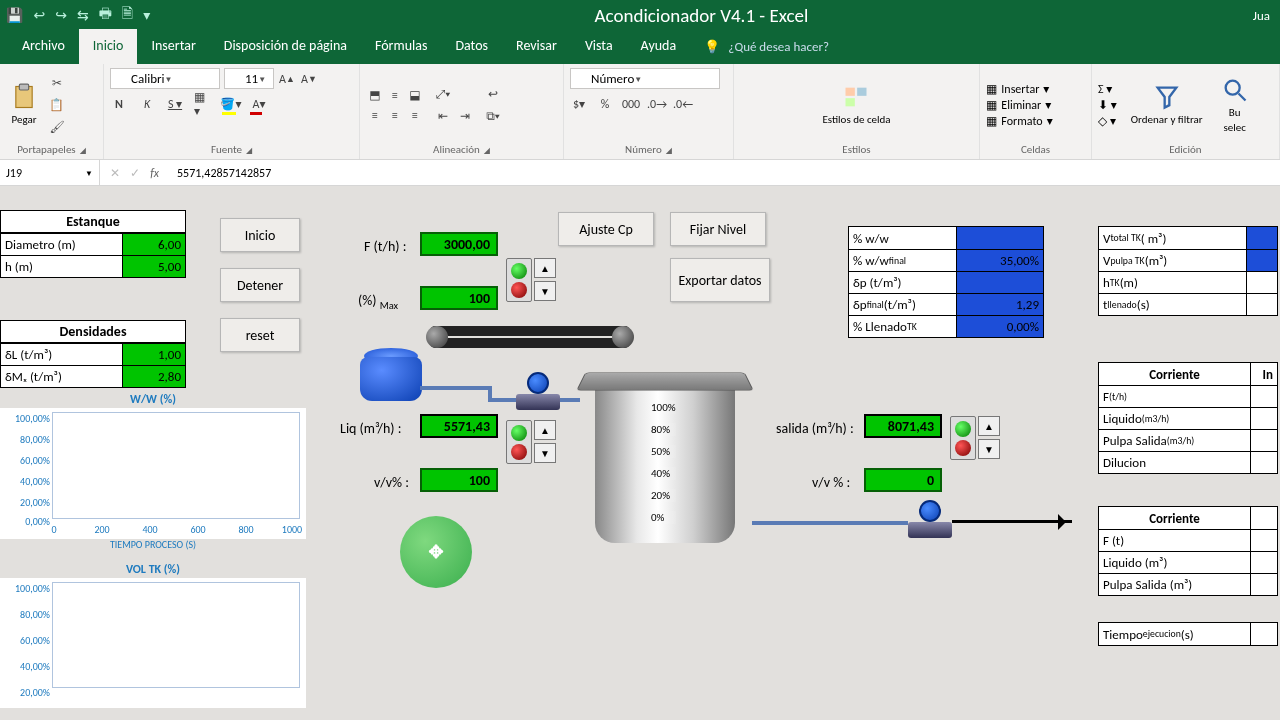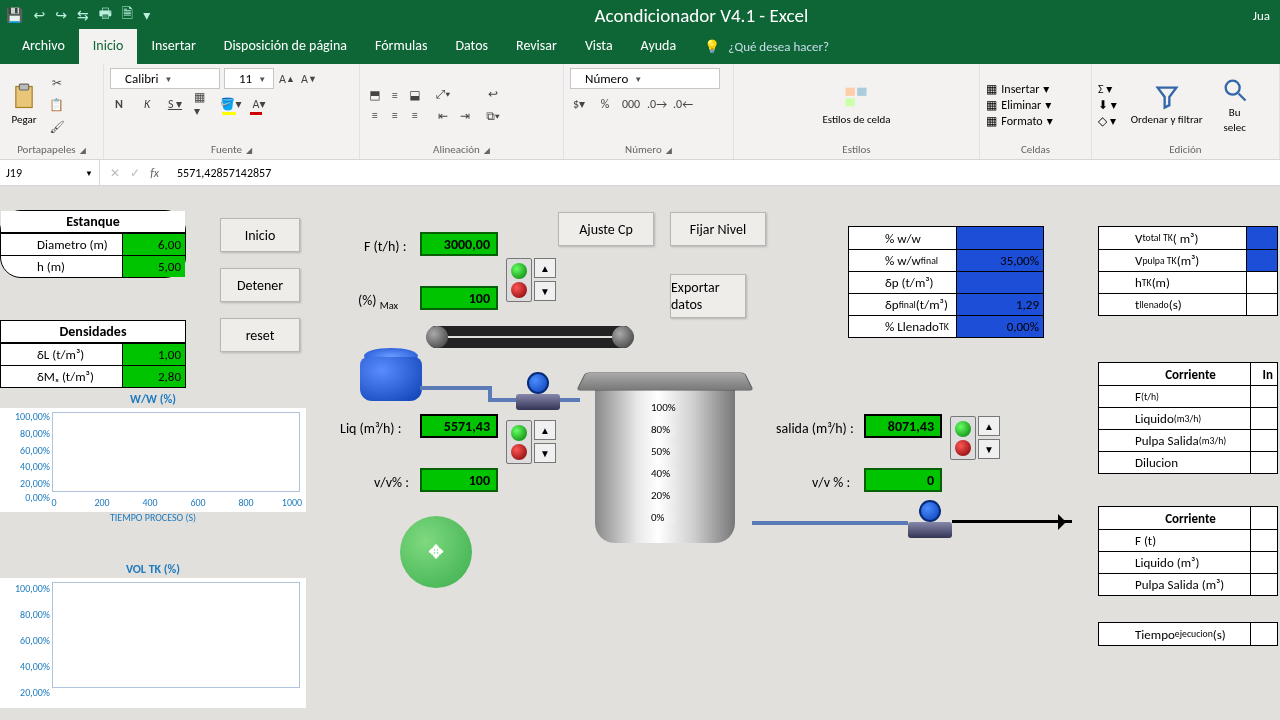--- a/index.html
+++ b/index.html
@@ -10,39 +10,39 @@
 .titlebar-title{flex:1;text-align:center;font-size:19px;}
 .tabs{height:34px;background:#0e6637;display:flex;align-items:flex-end;gap:0;padding:0 8px;color:#fff;}
 .tab{padding:8px 14px 10px;font-size:14px;cursor:pointer;}
 .tab.active{background:#f3f2f1;color:#0e6637;}
 .tab.tellme{display:flex;align-items:center;gap:8px;color:#cde;font-size:13px;}
 .ribbon{height:96px;background:#f3f2f1;border-bottom:1px solid #d6d6d6;display:flex;}
 .rgroup{border-right:1px solid #e1e1e1;display:flex;flex-direction:column;justify-content:space-between;padding:4px 6px 1px;}
 .rgroup-content{display:flex;gap:6px;align-items:center;flex:1;}
 .rgroup-label{text-align:center;font-size:11px;color:#666;padding:2px 0;}
 .rgroup-label .db{font-size:8px;margin-left:4px;}
-.dd{border:1px solid #c8c6c4;background:#fff;display:flex;align-items:center;padding:2px 14px;gap:6px;font-size:13px;}
+.dd{border:1px solid #c8c6c4;background:#fff;display:flex;align-items:center;padding:2px 20px;gap:0;font-size:13px;}
 .dd .arr{font-size:8px;color:#555;}
 .btnstack{display:flex;flex-direction:column;gap:4px;}
 .icobtn{width:18px;height:18px;display:inline-flex;align-items:center;justify-content:center;font-size:12px;color:#444;}
 .biggrid{display:grid;grid-template-columns:repeat(3,18px);grid-template-rows:repeat(2,18px);gap:2px;}
 .biggrid .icobtn{border:1px solid transparent;}
 .vstack{display:flex;flex-direction:column;font-size:12px;gap:2px;}
 .vstack .row{display:flex;align-items:center;gap:4px;}
 .bigbtn{display:flex;flex-direction:column;align-items:center;justify-content:center;gap:2px;font-size:11px;text-align:center;padding:2px 4px;}
 .bigbtn svg{width:28px;height:28px;}
 .namebox{height:26px;border-bottom:1px solid #d6d6d6;display:flex;align-items:center;background:#fff;}
 .nb-cell{width:100px;border-right:1px solid #d6d6d6;padding:0 6px;display:flex;align-items:center;justify-content:space-between;height:100%;font-size:12px;}
 .nb-fx{display:flex;align-items:center;gap:10px;padding:0 10px;font-size:12px;color:#666;}
 .nb-fx .val{color:#000;margin-left:8px;}
 .sheet{position:relative;background:#e2e0dd;height:534px;overflow:hidden;}
 
 .cellgroup{position:absolute;border:1px solid #000;background:#fff;}
 .cell-head{background:#fff;font-weight:bold;text-align:center;border-bottom:1px solid #000;padding:2px;font-size:14px;}
-.cell-row{display:flex;align-items:stretch;border-top:1px solid #000;height:22px;padding-left:32px;}
+.cell-row{display:flex;align-items:stretch;border-top:1px solid #000;height:22px;}
 .cell-row:first-of-type{border-top:none;}
 .cell-lab{flex:1;padding:2px 4px;font-size:13px;border-right:1px solid #000;display:flex;align-items:center;}
 .cell-val{width:62px;text-align:right;padding:2px 4px;font-size:13px;display:flex;align-items:center;justify-content:flex-end;}
 .gv{background:#00c400;}
 .yv{background:#1d4ed8;}
 .pushbtn{position:absolute;background:#efedea;border:1px solid #b6b6b6;width:80px;height:34px;display:flex;align-items:center;justify-content:center;font-size:14px;box-shadow:1px 1px 2px rgba(0,0,0,.2);}
 .fieldlab{position:absolute;font-size:14px;}
 .fieldval{position:absolute;border:2px solid #066006;background:#00c400;color:#000;font-weight:bold;text-align:right;padding:2px 6px;font-size:14px;width:78px;height:24px;}
 .fieldval.bigb{border-color:#000;}
 .lamp{position:absolute;width:52px;height:48px;}
@@ -263,21 +263,21 @@
   <div class="nb-fx">
     <span style="color:#bbb;">✕</span>
     <span style="color:#bbb;">✓</span>
     <i>fx</i>
     <span class="val">5571,42857142857</span>
   </div>
 </div>
 
 <div class="sheet">
 
-  <div class="cellgroup" style="left:0;top:24px;width:186px;border-radius:21px;">
+  <div class="cellgroup" style="left:0;top:24px;width:186px;">
     <div class="cell-head">Estanque</div>
     <div class="cell-row">
         <div class="cell-lab">Diametro (m)</div>
         <div class="cell-val gv">6,00</div>
       </div>
     <div class="cell-row">
         <div class="cell-lab">h (m)</div>
         <div class="cell-val gv">5,00</div>
       </div>
   </div>
@@ -303,21 +303,21 @@
   <div class="pushbtn" style="left:220px;top:132px;">
       <span>reset</span>
     </div>
 
   <div class="pushbtn" style="left:558px;top:26px;width:96px;">
       <span>Ajuste Cp</span>
     </div>
   <div class="pushbtn" style="left:670px;top:26px;width:96px;">
       <span>Fijar Nivel</span>
     </div>
-  <div class="pushbtn" style="left:670px;top:88px;width:76px;height:44px;">
+  <div class="pushbtn" style="left:670px;top:72px;width:100px;height:44px;">
       <span>Exportar datos</span>
     </div>
 
   <div class="fieldlab" style="left:364px;top:52px;">F (t/h) :</div>
   <div class="fieldval" style="left:420px;top:46px;">3000,00</div>
   <div class="lamp" style="left:506px;top:72px;">
     <div class="box">
         <div class="dot" style="background:radial-gradient(circle at 35% 35%,#6f6,#070);"></div>
         <div class="dot" style="background:radial-gradient(circle at 35% 35%,#f55,#700);"></div>
       </div>
@@ -446,21 +446,21 @@
       </div>
   </div>
 
   <div class="cellgroup" style="left:1098px;top:436px;width:180px;">
     <div class="cell-row">
         <div class="cell-lab">Tiempo <sub>ejecucion</sub> (s)</div>
         <div class="cell-val" style="width:26px;"></div>
       </div>
   </div>
 
-  <div class="chart" style="left:0;top:222px;width:306px;height:104px;">
+  <div class="chart" style="left:0;top:222px;width:306px;height:131px;">
     <div class="chart-title">W/W (%)</div>
     <div class="chart-area"></div>
     <div class="ytk" style="top:8%;">100,00%</div>
       <div class="ytk" style="top:24%;">80,00%</div>
       <div class="ytk" style="top:40%;">60,00%</div>
       <div class="ytk" style="top:56%;">40,00%</div>
       <div class="ytk" style="top:72%;">20,00%</div>
       <div class="ytk" style="top:86%;">0,00%</div>
     <div class="xtk" style="left:54px;">0</div>
       <div class="xtk" style="left:102px;">200</div>

